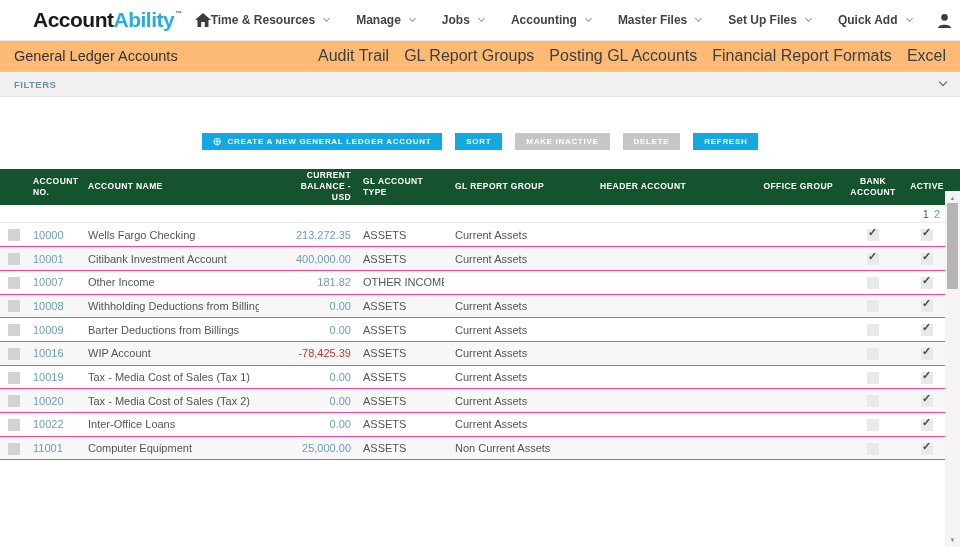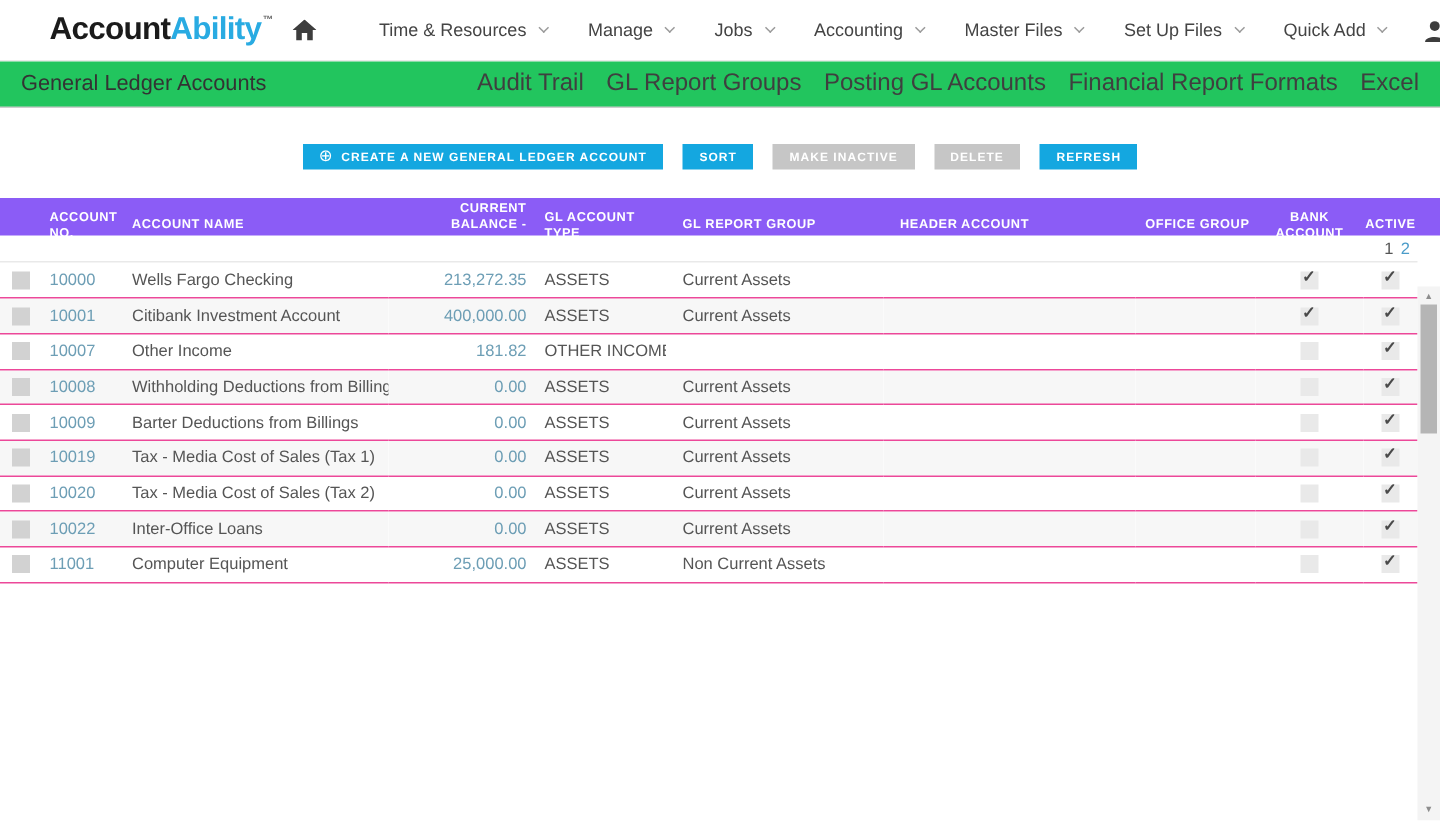--- a/index.html
+++ b/index.html
@@ -9,50 +9,50 @@
     background:#fff; font-family:"Liberation Sans", sans-serif;
   }
 
   
   .topnav { height:41px; display:flex; align-items:center; padding-left:33px; background:#fff; border-bottom:1px solid #e9e9e9; }
   .logo { font-size:21px; font-weight:bold; letter-spacing:-0.5px; white-space:nowrap; cursor:pointer; }
   .logo .lg-black { color:#1b1b1b; }
   .logo .lg-blue { color:#29abe2; }
   .logo .tm { font-size:7px; color:#666; vertical-align:top; position:relative; top:2px; margin-left:1px; }
   .home-ic { margin-left:13px; display:flex; align-items:center; cursor:pointer; }
-  .nav-menu { display:flex; align-items:center; margin-left:42px; gap:27px; }
+  .nav-menu { display:flex; align-items:center; gap:27px;font-weight:bold; }
   .nav-item { display:flex; align-items:center; font-size:12px; color:#444; cursor:pointer; white-space:nowrap; }
   .chev { width:5px; height:5px; border-right:1.4px solid #9a9a9a; border-bottom:1.4px solid #9a9a9a;
           transform:rotate(45deg); display:inline-block; margin-left:9px; margin-top:-4px; }
   .nav-icons { display:flex; align-items:center; gap:19px; margin-left:25px; }
 
   
-  .titlebar { height:31px; background:#22c55e; display:flex; align-items:center; padding:0 14px; border-bottom:1px solid #cdcdcd; }
+  .titlebar { height:31px; background:#fdba74; display:flex; align-items:center; padding:0 14px; border-bottom:1px solid #cdcdcd; }
   .page-title { font-size:14.5px; color:#333; }
   .title-links { margin-left:auto; display:flex; gap:15px; }
   .tlink { font-size:16px; color:#3f3f3f; cursor:pointer; white-space:nowrap; }
 
   
   .filtersbar { height:25px; background:#f0f0f0; display:flex; align-items:center; padding:0 14px; border-bottom:1px solid #e2e2e2; }
   .filters-label { font-size:9.5px; font-weight:bold; color:#7190a5; letter-spacing:0.5px; }
   .filters-chev { margin-left:auto; width:6px; height:6px; border-right:1.6px solid #555; border-bottom:1.6px solid #555;
                   transform:rotate(45deg); margin-top:-4px; cursor:pointer; }
 
   
-  .toolbar { margin-top:24px; height:17px; display:flex; justify-content:center; align-items:center; gap:13px; }
+  .toolbar { margin-top:36px; height:17px; display:flex; justify-content:center; align-items:center; gap:13px; }
   .btn { height:17px; display:flex; align-items:center; padding:0 11px; background:#14a7e0; color:#fff;
          font-size:8px; font-weight:bold; letter-spacing:0.7px; border:none; cursor:pointer;
          font-family:"Liberation Sans", sans-serif; white-space:nowrap; }
   .btn.disabled { background:#c6c6c6; cursor:default; }
   .plus-ic { font-size:11px; font-weight:normal; margin-right:5px; line-height:1; }
   .plus-ic::after { content:"\2295"; }
 
   
   .grid { margin-top:19px; position:relative; }
-  .grid-head { background:#8b5cf6; height:25px; width:960px; }
+  .grid-head { background:#14532d; height:36px; width:960px; }
   table { border-collapse:collapse; table-layout:fixed; width:945px; }
   th { color:#fff; font-size:8.5px; font-weight:bold; letter-spacing:0.4px; line-height:1.3;
        vertical-align:middle; height:34px; overflow:hidden; }
   td { font-size:11px; color:#555; overflow:hidden; white-space:nowrap; vertical-align:middle; }
   tbody tr { height:23.7px; border-bottom:1px solid #ec4899; background:#fff;padding-left:38px; }
   tbody tr:nth-child(even) { background:#f7f7f7; }
 
   .al-l { text-align:left; } .al-r { text-align:right; } .al-c { text-align:center; }
   .p-sel { padding-left:8px; }
   .p-no  { padding-left:5px; }
@@ -143,20 +143,24 @@
     <span class="page-title">General Ledger Accounts</span>
     <div class="title-links">
         <span class="tlink">Audit Trail</span>
         <span class="tlink">GL Report Groups</span>
         <span class="tlink">Posting GL Accounts</span>
         <span class="tlink">Financial Report Formats</span>
         <span class="tlink">Excel</span>
       </div>
   </div>
 
+  <div class="filtersbar">
+    <span class="filters-label">FILTERS</span>
+    <span class="filters-chev"></span>
+  </div>
 
   <div class="toolbar">
     <button class="btn">
         <span class="plus-ic"></span>
         <span>CREATE A NEW GENERAL LEDGER ACCOUNT</span>
       </button>
     <button class="btn">SORT</button>
     <button class="btn disabled">MAKE INACTIVE</button>
     <button class="btn disabled">DELETE</button>
     <button class="btn">REFRESH</button>
@@ -268,20 +272,32 @@
             <td class="al-r p-bal"><span class="bal">0.00</span></td>
             <td class="al-l p-type">ASSETS</td>
             <td class="al-l p-grp">Current Assets</td>
             <td class="al-l p-hdr"></td>
             <td class="al-r p-off"></td>
             <td class="al-c"><span class="cb"></span></td>
             <td class="al-c"><span class="cb checked"></span></td>
           </tr>
           <tr>
             <td class="al-l p-sel"><span class="cb sel"></span></td>
+            <td class="al-l p-no"><span class="link">10016</span></td>
+            <td class="al-l p-name">WIP Account</td>
+            <td class="al-r p-bal"><span class="bal neg">-78,425.39</span></td>
+            <td class="al-l p-type">ASSETS</td>
+            <td class="al-l p-grp">Current Assets</td>
+            <td class="al-l p-hdr"></td>
+            <td class="al-r p-off"></td>
+            <td class="al-c"><span class="cb"></span></td>
+            <td class="al-c"><span class="cb checked"></span></td>
+          </tr>
+          <tr>
+            <td class="al-l p-sel"><span class="cb sel"></span></td>
             <td class="al-l p-no"><span class="link">10019</span></td>
             <td class="al-l p-name">Tax - Media Cost of Sales (Tax 1)</td>
             <td class="al-r p-bal"><span class="bal">0.00</span></td>
             <td class="al-l p-type">ASSETS</td>
             <td class="al-l p-grp">Current Assets</td>
             <td class="al-l p-hdr"></td>
             <td class="al-r p-off"></td>
             <td class="al-c"><span class="cb"></span></td>
             <td class="al-c"><span class="cb checked"></span></td>
           </tr>

